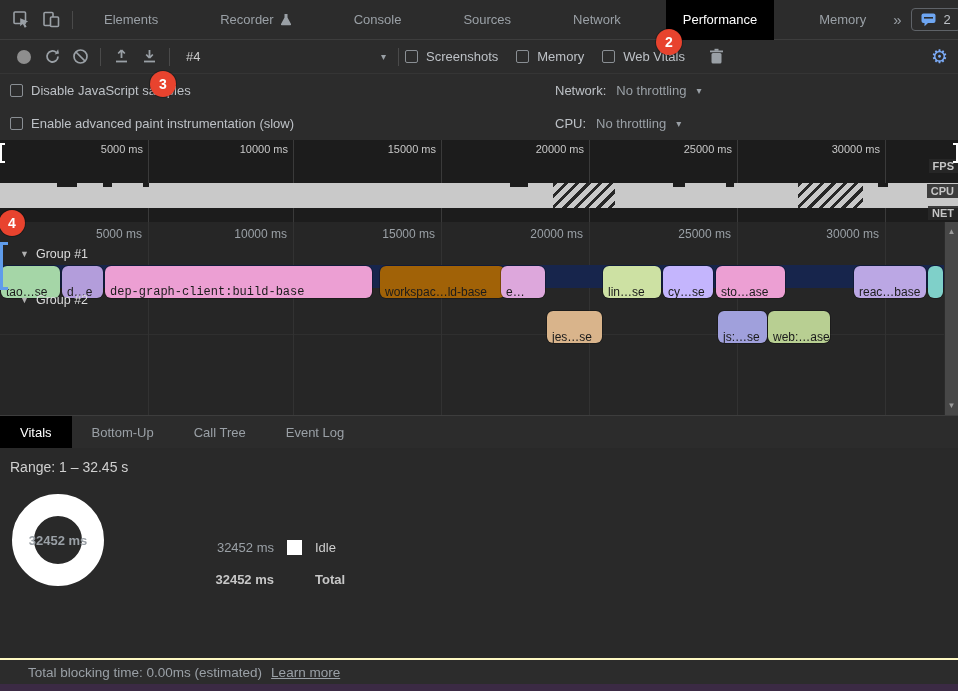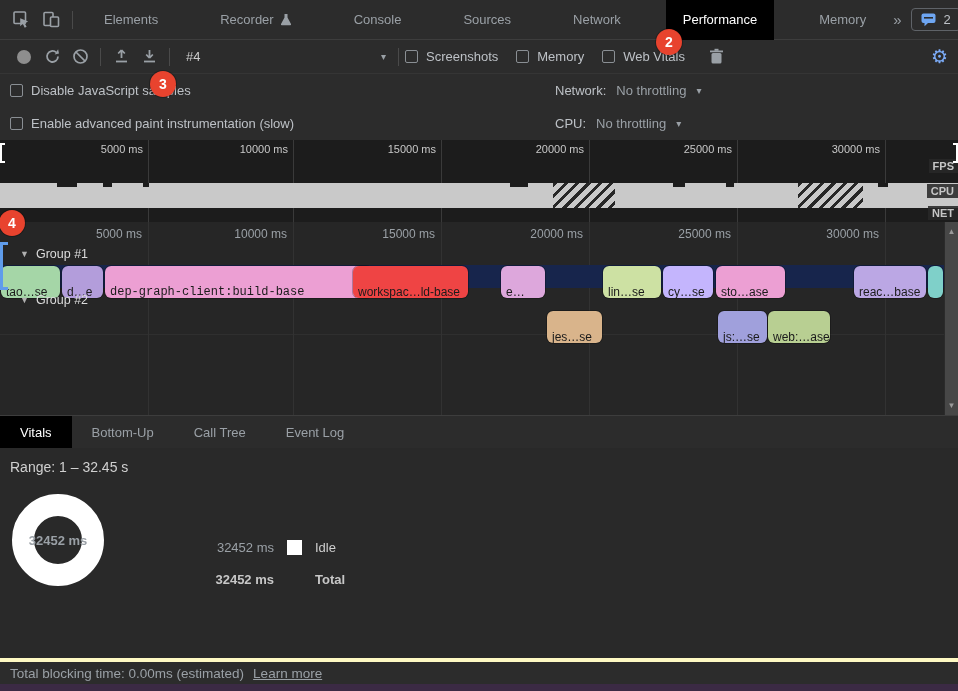--- a/index.html
+++ b/index.html
@@ -115,22 +115,22 @@
   .legend { position:absolute; left:208px; top:90px; }
   .legend-row { display:flex; align-items:center; height:18px; margin-bottom:14px; }
   .legend-val { width:66px; text-align:right; color:#9aa0a6; font-size:13px; }
   .legend-swatch { width:15px; height:15px; margin-left:13px; background:#fff; }
   .legend-swatch.none { background:transparent; }
   .legend-name { margin-left:13px; color:#cfcfcf; font-size:13px; }
   .legend-row.bold .legend-val, .legend-row.bold .legend-name
     { font-weight:bold; color:#c7c7c7; }
   
   .footer { position:absolute; top:658px; left:0; right:0; height:26px;
-    background:#2c2c2c; border-top:4px solid #fef9c3; display:flex;
-    align-items:center; padding:0 10px; color:#9aa0a6; font-size:13.5px; }
+    background:#2c2c2c; border-top:2px solid #fef9c3; display:flex;
+    align-items:center; padding:0 28px; color:#9aa0a6; font-size:13.5px; }
   .footer a { color:#9aa0a6; text-decoration:underline; margin-left:9px; }
   .bottom-strip { position:absolute; top:684px; left:0; right:0; height:7px;
     background:#3b2a44; }
   svg { display:block; }
 </style>
 </head>
 <body>
 
 <div class="screen">
 
@@ -322,21 +322,21 @@
       <span class="tl-line" style="left: 885px;"></span>
       <span class="tl-tick" style="right: 79px;">30000 ms</span>
       <div class="tl-group-header" style="top: 23px;">
         <span class="tri">▼</span>
         <span class="gname">Group #1</span>
       </div>
       <div class="tl-bar-row" style="top: 43px; background: rgb(23, 37, 76);">
         <span class="tl-bar" style="left: 1px; width: 59px; background: rgb(165, 214, 167);">tao…se</span>
         <span class="tl-bar" style="left: 62px; width: 41px; background: rgb(179, 157, 219);">d…e</span>
         <span class="tl-bar" style="left: 105px; width: 267px; background: rgb(236, 159, 211); font-family: Liberation Mono, monospace;">dep-graph-client:build-base</span>
-        <span class="tl-bar" style="left: 353px; width: 115px; background: #ef4444;">workspac…ld-base</span>
+        <span class="tl-bar" style="left: 380px; width: 125px; background: #a16207;">workspac…ld-base</span>
         <span class="tl-bar" style="left: 501px; width: 44px; background: rgb(221, 167, 220);">e…</span>
         <span class="tl-bar" style="left: 603px; width: 58px; background: rgb(205, 225, 163);">lin…se</span>
         <span class="tl-bar" style="left: 663px; width: 50px; background: #c4b5fd;">cy…se</span>
         <span class="tl-bar" style="left: 716px; width: 69px; background: rgb(236, 159, 211);">sto…ase</span>
         <span class="tl-bar" style="left: 854px; width: 72px; background: rgb(187, 167, 228);">reac…base</span>
         <span class="tl-bar" style="left: 928px; width: 15px; background: rgb(127, 208, 201);"></span>
       </div>
       <div class="tl-group-header" style="top: 69px;">
         <span class="tri">▼</span>
         <span class="gname">Group #2</span>

